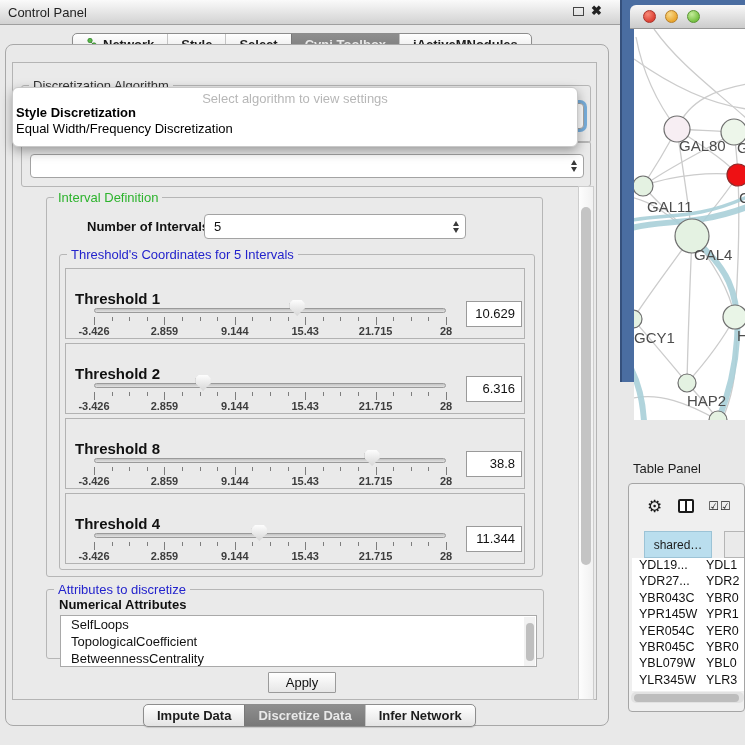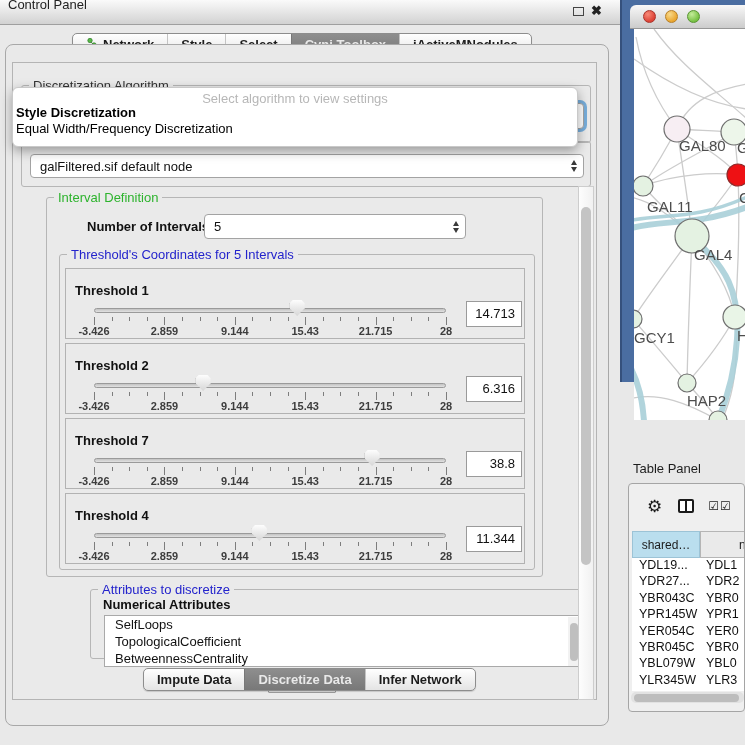--- a/index.html
+++ b/index.html
@@ -4,21 +4,21 @@
 <style>
   * { box-sizing: border-box; margin: 0; padding: 0; }
   html,body { width:745px; height:745px; overflow:hidden; }
   body { font-family:"Liberation Sans", sans-serif; background:#e8e8e8; position:relative; }
   .abs { position:absolute; }
 
   
   #control-panel { left:0; top:0; width:620px; height:745px; background:#e9e9e9; }
   #titlebar { left:0; top:0; width:620px; height:22px;
     background:linear-gradient(#fafafa,#d2d2d2); border-bottom:1px solid #9f9f9f;
-    display:flex; align-items:flex-end; padding:12px 8px; font-size:13px; color:#222; }
+    display:flex; align-items:center; padding:12px 8px; font-size:13px; color:#222; }
   #float-ic { position:absolute; left:573px; top:7px; width:11px; height:9px; border:1.5px solid #444; background:transparent; }
   #close-ic { position:absolute; left:591px; top:3px; font-size:13px; font-weight:bold; color:#222; }
 
   
   .tabstrip { display:flex; border:1px solid #8d8d8d; border-radius:5px; overflow:hidden;
     background:linear-gradient(#ffffff,#e4e4e4); height:23px; box-shadow:0 1px 1px rgba(0,0,0,.15); }
   .tab { display:flex; align-items:center; gap:5px; padding:0 13px; font-size:13px; font-weight:bold;
     color:#1c1c1c; border-left:1px solid #c4c4c4; white-space:nowrap; cursor:default; }
   .tab:first-child { border-left:none; }
   .tab.sel { background:linear-gradient(#8e8e8e,#787878); color:#e9e9e9; border-left-color:#787878; }
@@ -34,21 +34,21 @@
 
   .combo { display:flex; align-items:center; background:#fff; border:1px solid #a3a3a3;
     border-radius:4px; font-size:13px; color:#111; padding-left:9px; }
   .spin { margin-left:auto; display:flex; flex-direction:column; align-items:center; gap:2px; padding-right:6px; }
   .tri-u { width:0; height:0; border-left:3.5px solid transparent; border-right:3.5px solid transparent; border-bottom:5px solid #3a3a3a; }
   .tri-d { width:0; height:0; border-left:3.5px solid transparent; border-right:3.5px solid transparent; border-top:5px solid #3a3a3a; }
   .focusring { box-shadow:0 0 0 3px rgba(106,166,216,.9); }
 
   
   .thr { position:absolute; left:5px; width:460px; height:71px; border:1px solid #b2b2b2; background:#eaeaea; }
-  .thr .tlabel { position:absolute; left:9px; top:14px; font-size:13px; font-weight:bold; color:#111; }
+  .thr .tlabel { position:absolute; left:9px; top:21px; font-size:15px; font-weight:bold; color:#111; }
   .rail { position:absolute; left:28px; top:39px; width:352px; height:5px; border:1px solid #9a9a9a;
     border-radius:3px; background:linear-gradient(#c2c2c2,#e2e2e2); }
   .thumb { position:absolute; top:31px; width:15px; height:16px;
     background:linear-gradient(#fdfdfd,#d6d6d6);
     clip-path:polygon(20% 0,80% 0,100% 20%,100% 52%,50% 100%,0 52%,0 20%);
     filter:drop-shadow(0 0 1px #777); }
   .ticks { position:absolute; left:28px; top:48px; width:352px; height:9px; }
   .tick { position:absolute; top:0; width:1px; height:4px; background:#7d7d7d; }
   .tick.major { height:8px; }
   .scale { position:absolute; left:28px; top:56px; width:352px; height:12px; }
@@ -88,21 +88,21 @@
   #table-area { left:620px; top:447px; width:125px; height:298px; background:#e8e8e8; }
   #tp-title { position:absolute; left:13px; top:14px; font-size:13px; color:#1d1d1d; }
   #tp-panel { position:absolute; left:8px; top:36px; width:117px; height:229px; background:#efefef;
     border:1px solid #a5a5a5; border-radius:4px; overflow:hidden; }
   #tp-toolbar { position:absolute; left:0; top:0; width:100%; height:44px; display:flex; align-items:center; }
   #tp-gear { font-size:17px; color:#1a1a1a; margin-left:18px; }
   #tp-split { width:16px; height:14px; border:2px solid #1a1a1a; border-radius:2px; margin-left:16px; background:
       linear-gradient(#1a1a1a,#1a1a1a) center/2px 100% no-repeat #fff; }
   .tp-check { font-size:12px; color:#1a1a1a; }
   #tp-header { position:absolute; left:3px; top:47px; width:200px; height:27px; display:flex; }
-  .hcell { border:1px solid #9cc3d6; font-size:12px; color:#1c1c1c; display:flex; align-items:center; justify-content:center; }
+  .hcell { border:1px solid #9cc3d6; font-size:12px; color:#1c1c1c; display:flex; align-items:center; justify-content:center;margin-left:12px; }
   #tp-rows { position:absolute; left:3px; top:74px; width:200px; height:133px; background:#fff; overflow:hidden; }
   .trow { display:flex; height:16.4px; font-size:12.5px; color:#111; }
   .trow .c1 { width:68px; padding-left:7px; white-space:nowrap; overflow:hidden; }
   .trow .c2 { padding-left:6px; white-space:nowrap; }
   #tp-hscroll { position:absolute; left:2px; top:208px; width:113px; height:11px; background:#e2e2e2; border-radius:5px; }
   #tp-hscroll .hthumb { position:absolute; left:3px; top:1.5px; width:105px; height:8px; background:#bdbdbd; border-radius:4px; }
 </style>
 </head>
 <body>
 
@@ -149,21 +149,20 @@
         <span class="spin">
             <i class="tri-u"></i>
             <i class="tri-d"></i>
           </span>
       </div>
     </div>
 
     <div class="group" style="left:8px; top:78px; width:570px; height:46px;">
       <span class="gtitle t-dark">Table Data</span>
       <div class="combo" style="position:absolute; left:8px; top:12px; width:554px; height:24px;">
-        <span>galFiltered.sif default node</span>
         <span class="spin">
             <i class="tri-u"></i>
             <i class="tri-d"></i>
           </span>
       </div>
     </div>
 
     <div class="group" style="left:33px; top:134px; width:497px; height:380px;">
       <span class="gtitle t-green">Interval Definition</span>
 
@@ -207,21 +206,21 @@
               <span class="tick major" style="left: 100%;"></span>
             </div>
           <div class="scale">
             <span style="left:0%">-3.426</span>
             <span style="left:20%">2.859</span>
             <span style="left:40%">9.144</span>
             <span style="left:60%">15.43</span>
             <span style="left:80%">21.715</span>
             <span style="left:100%">28</span>
           </div>
-          <div class="valbox">14.713</div>
+          <div class="valbox">10.629</div>
         </div>
 
         <div class="thr" style="top:88px;">
           <span class="tlabel">Threshold 2</span>
           <div class="rail"></div>
           <div class="thumb" style="left: 129.619px;"></div>
           <div class="ticks">
               <span class="tick major" style="left: 0%;"></span>
               <span class="tick" style="left: 5%;"></span>
               <span class="tick" style="left: 10%;"></span>
@@ -249,21 +248,21 @@
             <span style="left:20%">2.859</span>
             <span style="left:40%">9.144</span>
             <span style="left:60%">15.43</span>
             <span style="left:80%">21.715</span>
             <span style="left:100%">28</span>
           </div>
           <div class="valbox">6.316</div>
         </div>
 
         <div class="thr" style="top:163px;">
-          <span class="tlabel">Threshold 7</span>
+          <span class="tlabel">Threshold 8</span>
           <div class="rail"></div>
           <div class="thumb" style="left: 298.574px;"></div>
           <div class="ticks">
               <span class="tick major" style="left: 0%;"></span>
               <span class="tick" style="left: 5%;"></span>
               <span class="tick" style="left: 10%;"></span>
               <span class="tick" style="left: 15%;"></span>
               <span class="tick major" style="left: 20%;"></span>
               <span class="tick" style="left: 25%;"></span>
               <span class="tick" style="left: 30%;"></span>
@@ -326,21 +325,21 @@
             <span style="left:40%">9.144</span>
             <span style="left:60%">15.43</span>
             <span style="left:80%">21.715</span>
             <span style="left:100%">28</span>
           </div>
           <div class="valbox">11.344</div>
         </div>
       </div>
     </div>
 
-    <div class="group" style="left:33px; top:526px; width:498px; height:70px;margin-left:44px;">
+    <div class="group" style="left:33px; top:526px; width:498px; height:70px;">
       <span class="gtitle t-blue">Attributes to discretize</span>
       <span style="position:absolute; left:12px; top:7px; font-size:13px; font-weight:bold; color:#111;">Numerical Attributes</span>
       <div id="attr-list">
         <div class="li">SelfLoops</div>
         <div class="li">TopologicalCoefficient</div>
         <div class="li">BetweennessCentrality</div>
         <div class="vscroll-mini">
             <div class="vthumb"></div>
           </div>
       </div>
@@ -352,21 +351,21 @@
   <div id="cyni-scroll" class="abs">
     <div class="vthumb"></div>
   </div>
 
   <div id="algo-popup" class="abs">
     <div class="hint">Select algorithm to view settings</div>
     <div class="item" style="top:17px; font-weight:bold;">Style Discretization</div>
     <div class="item" style="top:33px;">Equal Width/Frequency Discretization</div>
   </div>
 
-  <div class="tabstrip abs" style="left:143px; top:668px;">
+  <div class="tabstrip abs" style="left:143px; top:704px;">
     <div class="tab">
         <span>Impute Data</span>
       </div>
     <div class="tab sel">
         <span>Discretize Data</span>
       </div>
     <div class="tab">
         <span>Infer Network</span>
       </div>
   </div>

